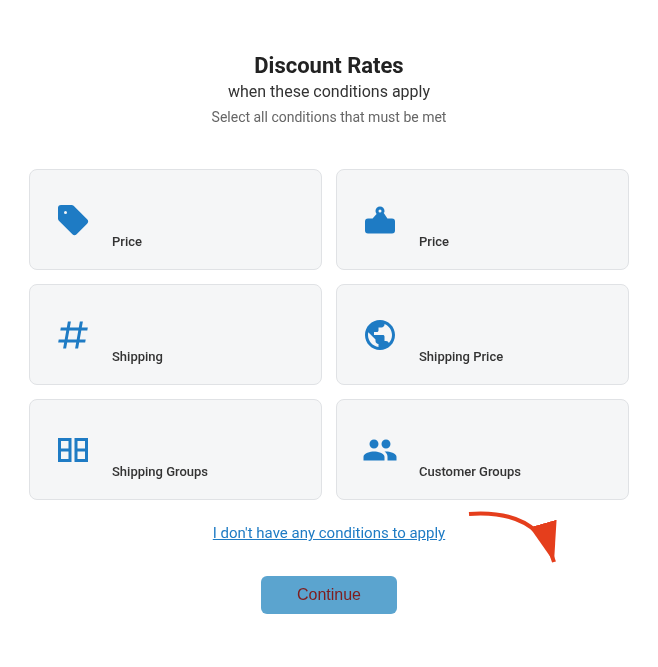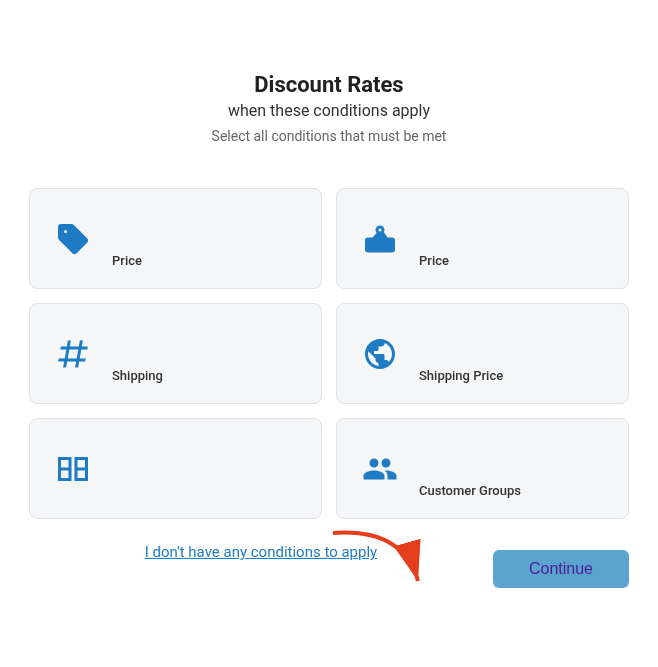--- a/index.html
+++ b/index.html
@@ -93,33 +93,33 @@
       font-size: 15px;
       color: #1e7bc4;
       text-decoration: underline;
       cursor: pointer;
       margin-bottom: 18px;
       position: relative;
     }
 
     .continue-btn {
       background: #5ba4cf;
-      color: #4c1d95;
+      color: #7f1d1d;
       border: none;
       border-radius: 6px;
       padding: 10px 36px;
       font-size: 16px;
       font-weight: 500;
       cursor: pointer;
       display: block;
     }
 
     .bottom-section {
       display: flex;
-      flex-direction: row;
+      flex-direction: column;
       align-items: center;
       position: relative;
       width: 100%;
     }
 
     .link-row {
       position: relative;
       display: flex;
       align-items: center;
       justify-content: center;
@@ -178,20 +178,21 @@
       </div>
       <span class="card-label">Shipping Price</span>
     </div>
 
     <div class="card">
       <div class="card-icon">
         <svg viewBox="0 0 24 24" xmlns="http://www.w3.org/2000/svg">
           <path d="M2 20h9v-9H2v9zm2-7h5v5H4v-5zm9 7h9v-9h-9v9zm2-7h5v5h-5v-5zM2 4v9h9V4H2zm2 7V6h5v5H4zM13 4v9h9V4h-9zm7 7h-5V6h5v5z"></path>
         </svg>
       </div>
+      <span class="card-label">Shipping Groups</span>
     </div>
 
     <div class="card">
       <div class="card-icon">
         <svg viewBox="0 0 24 24" xmlns="http://www.w3.org/2000/svg">
           <path d="M16 11c1.66 0 2.99-1.34 2.99-3S17.66 5 16 5c-1.66 0-3 1.34-3 3s1.34 3 3 3zm-8 0c1.66 0 2.99-1.34 2.99-3S9.66 5 8 5C6.34 5 5 6.34 5 8s1.34 3 3 3zm0 2c-2.33 0-7 1.17-7 3.5V19h14v-2.5c0-2.33-4.67-3.5-7-3.5zm8 0c-.29 0-.62.02-.97.05 1.16.84 1.97 1.97 1.97 3.45V19h6v-2.5c0-2.33-4.67-3.5-7-3.5z"></path>
         </svg>
       </div>
       <span class="card-label">Customer Groups</span>
     </div>

